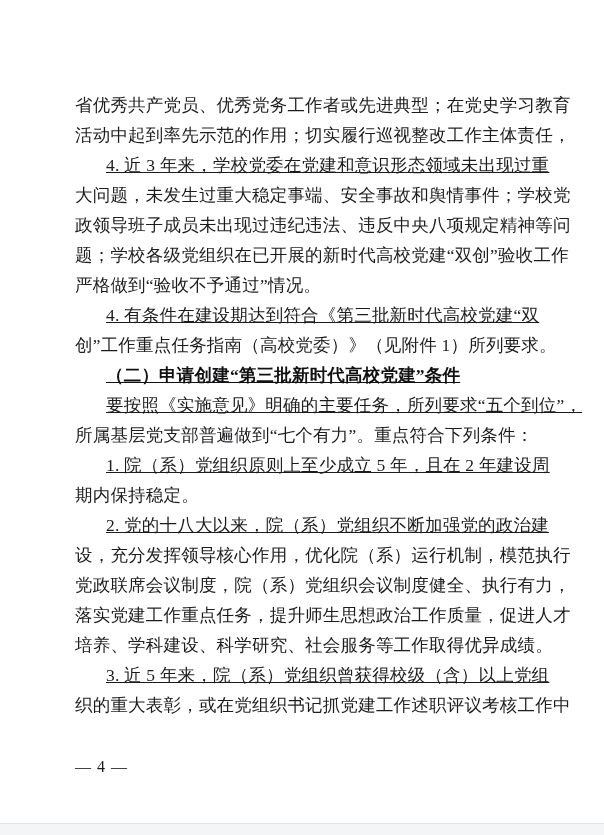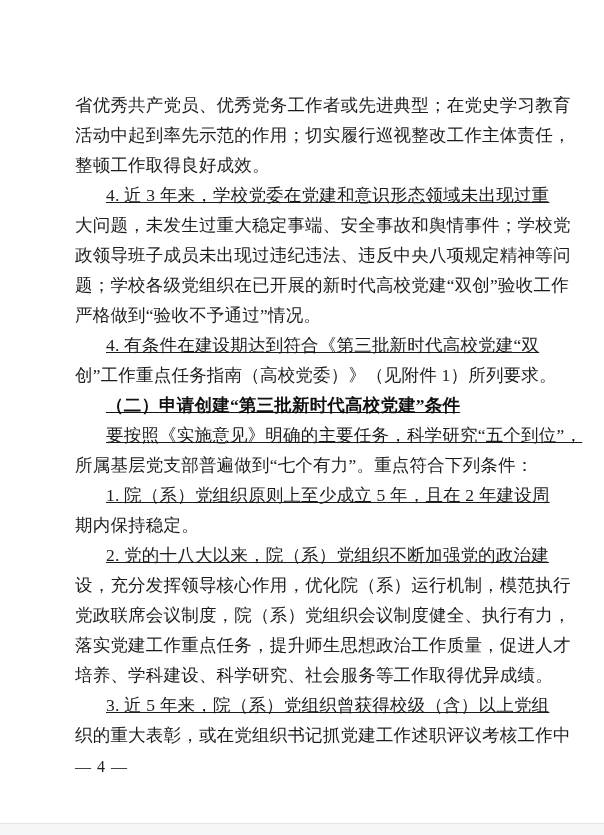--- a/index.html
+++ b/index.html
@@ -57,30 +57,29 @@
     box-sizing: border-box;
   }
 </style>
 </head>
 <body>
 
 <div class="page">
   <div class="doc-body">
       <div class="line">省优秀共产党员、优秀党务工作者或先进典型；在党史学习教育</div>
       <div class="line">活动中起到率先示范的作用；切实履行巡视整改工作主体责任，</div>
-      <div class="line">整顿工作取得良好成效。</div>
       <div class="line indent">4. 近 3 年来，学校党委在党建和意识形态领域未出现过重</div>
       <div class="line">大问题，未发生过重大稳定事端、安全事故和舆情事件；学校党</div>
       <div class="line">政领导班子成员未出现过违纪违法、违反中央八项规定精神等问</div>
       <div class="line">题；学校各级党组织在已开展的新时代高校党建“双创”验收工作</div>
       <div class="line">严格做到“验收不予通过”情况。</div>
       <div class="line indent">4. 有条件在建设期达到符合《第三批新时代高校党建“双</div>
       <div class="line">创”工作重点任务指南（高校党委）》（见附件 1）所列要求。</div>
       <div class="line indent bold">（二）申请创建“第三批新时代高校党建”条件</div>
-      <div class="line indent">要按照《实施意见》明确的主要任务，科学研究“五个到位”，</div>
+      <div class="line indent">要按照《实施意见》明确的主要任务，所列要求“五个到位”，</div>
       <div class="line">所属基层党支部普遍做到“七个有力”。重点符合下列条件：</div>
       <div class="line indent">1. 院（系）党组织原则上至少成立 5 年，且在 2 年建设周</div>
       <div class="line">期内保持稳定。</div>
       <div class="line indent">2. 党的十八大以来，院（系）党组织不断加强党的政治建</div>
       <div class="line">设，充分发挥领导核心作用，优化院（系）运行机制，模范执行</div>
       <div class="line">党政联席会议制度，院（系）党组织会议制度健全、执行有力，</div>
       <div class="line">落实党建工作重点任务，提升师生思想政治工作质量，促进人才</div>
       <div class="line">培养、学科建设、科学研究、社会服务等工作取得优异成绩。</div>
       <div class="line indent">3. 近 5 年来，院（系）党组织曾获得校级（含）以上党组</div>
       <div class="line">织的重大表彰，或在党组织书记抓党建工作述职评议考核工作中</div>

